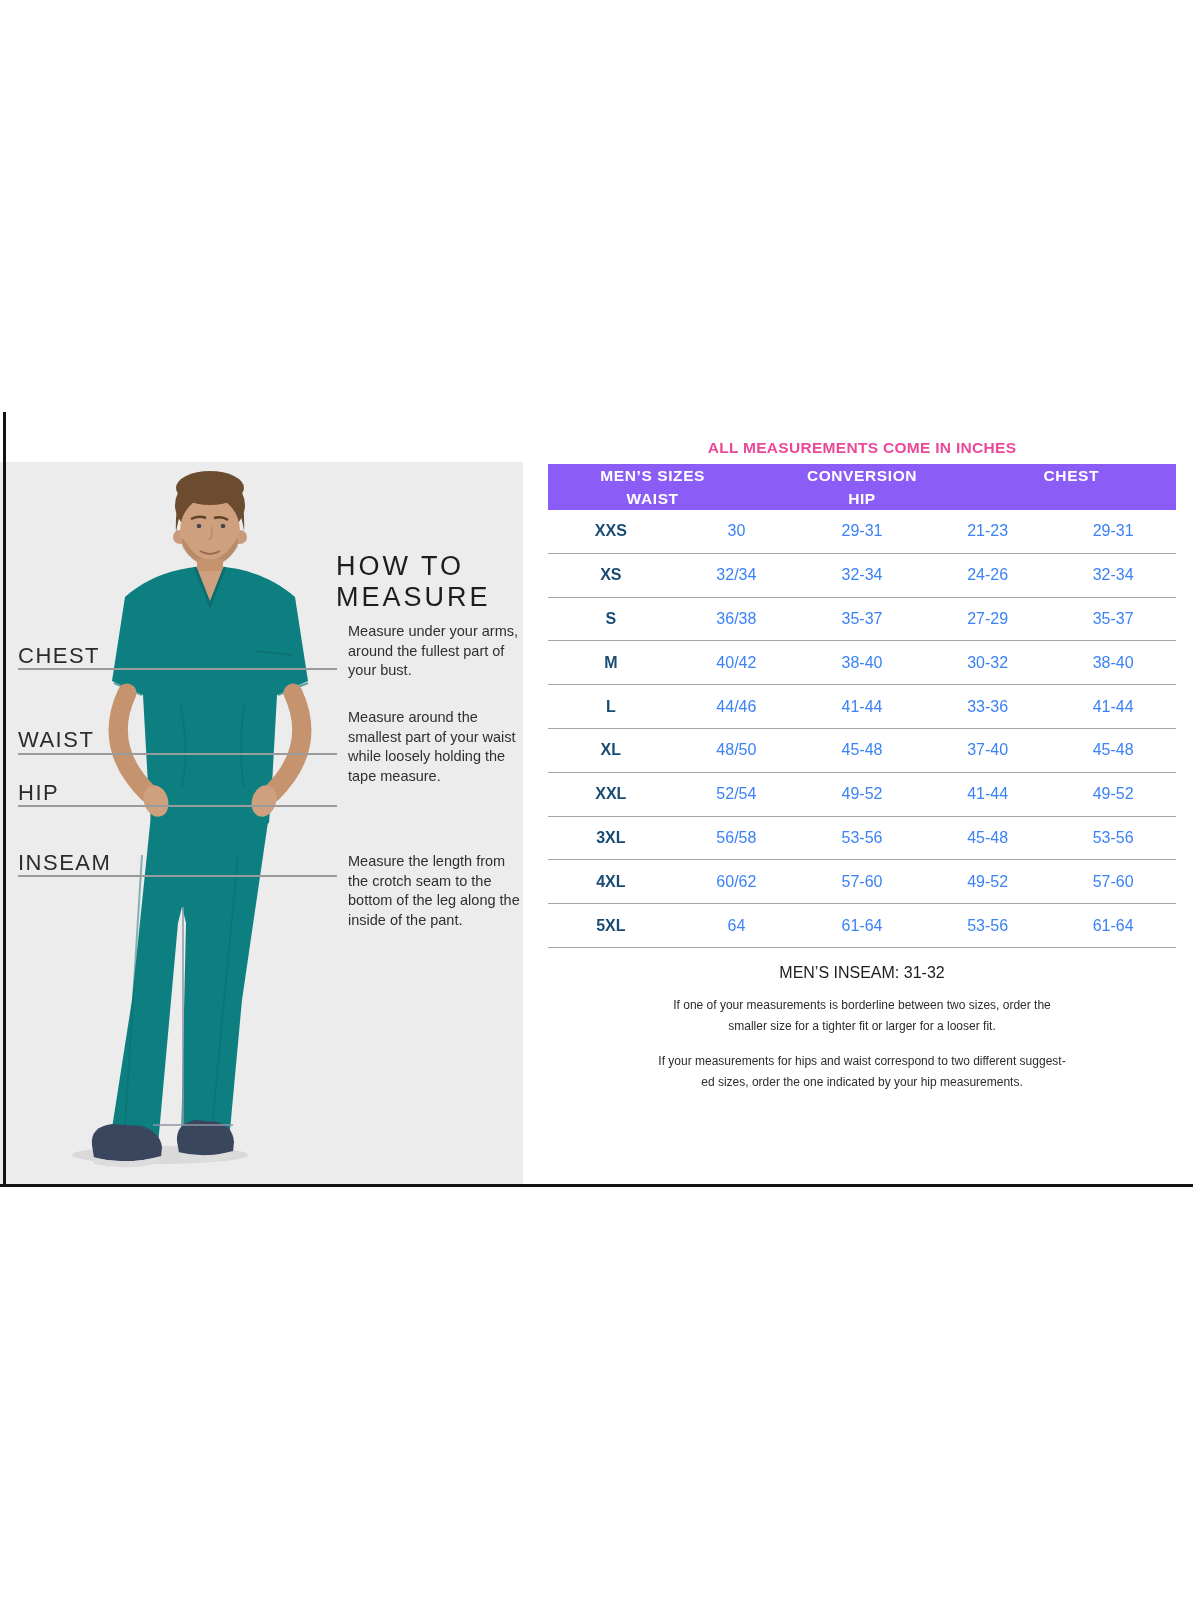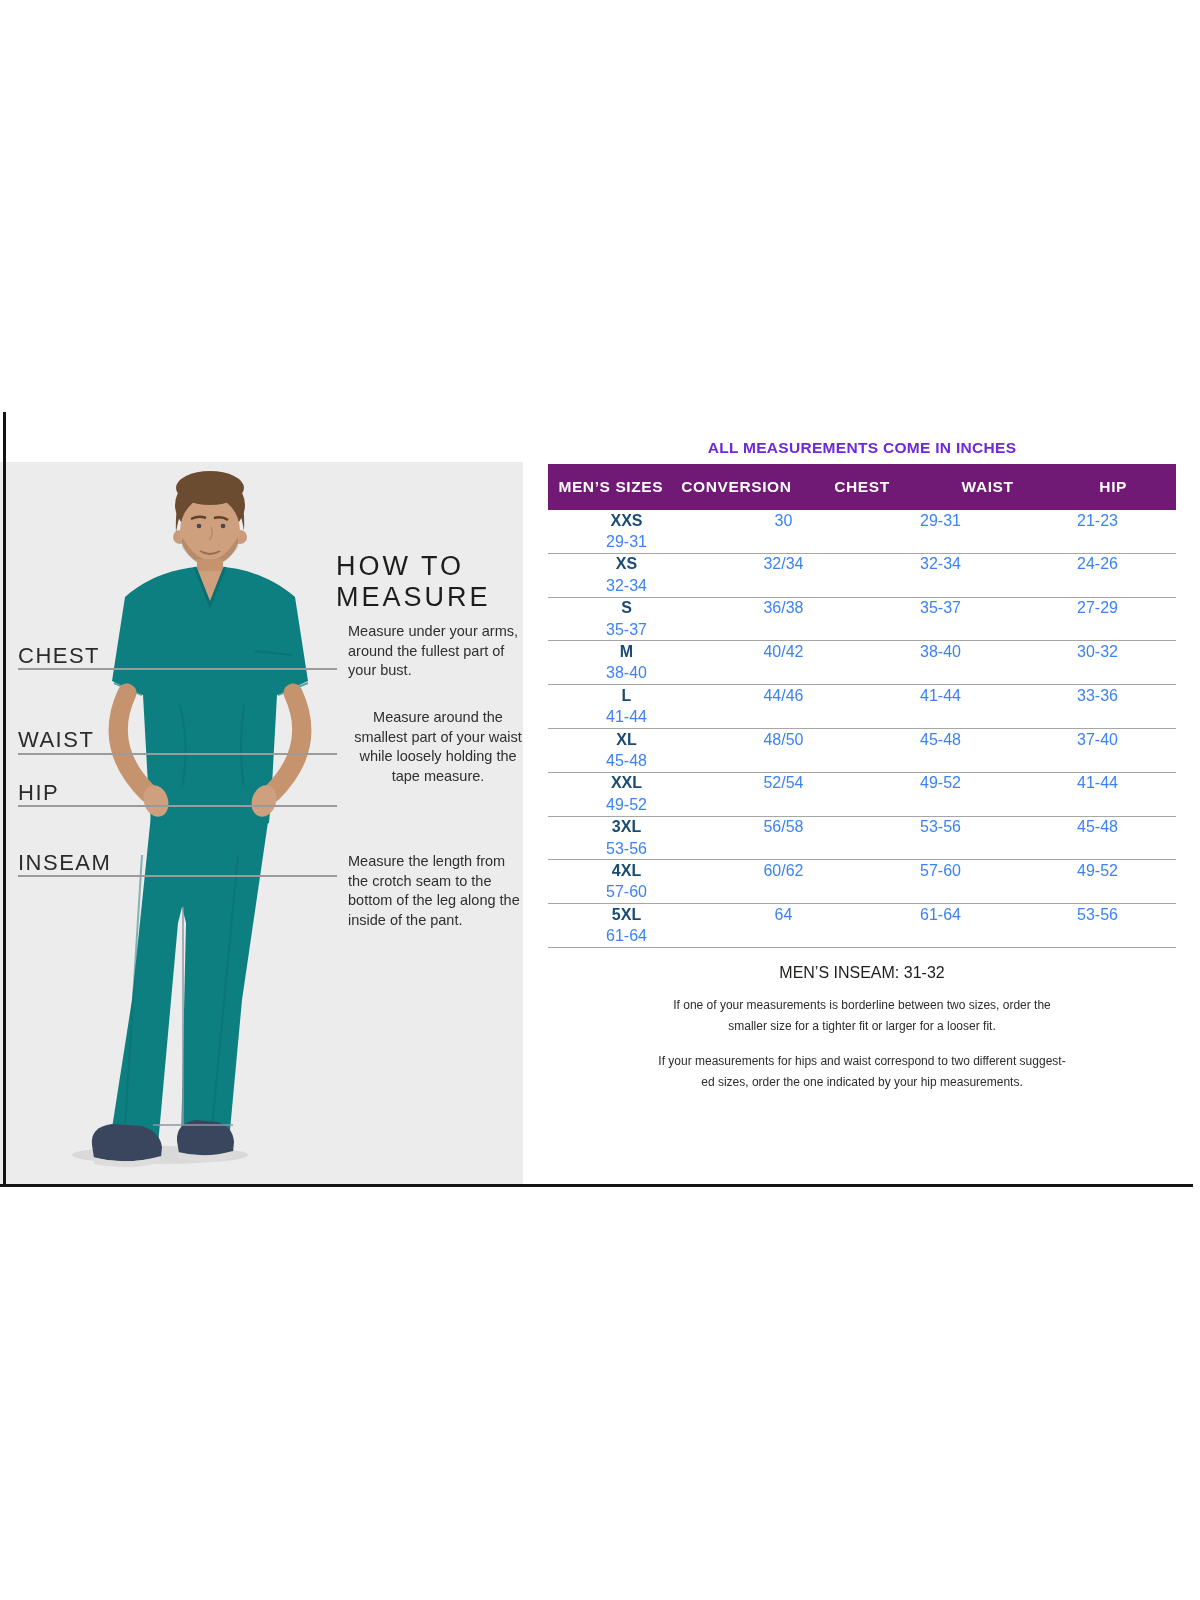--- a/index.html
+++ b/index.html
@@ -13,26 +13,26 @@
 
   .m-label{position:absolute;left:18px;font-size:22px;letter-spacing:1.5px;color:#2b2b2b;}
   .m-line{position:absolute;left:18px;width:319px;height:2px;background:#9b9b9b;}
 
   .howto{position:absolute;left:336px;top:551px;font-size:27px;font-weight:normal;
          letter-spacing:3px;line-height:31px;color:#1d1d1b;white-space:pre-line;}
   .instr{position:absolute;left:348px;width:180px;font-size:14.5px;line-height:19.5px;color:#2f2f2f;}
 
   
   .tbl-title{position:absolute;left:548px;top:439px;width:628px;text-align:center;
-             font-size:15.5px;font-weight:bold;letter-spacing:.3px;color:#6d28d9;}
-  .tbl-head{position:absolute;left:548px;top:464px;width:628px;height:46px;background:#701a75;
-            display:grid;grid-template-columns:repeat(5,1fr);align-items:center;}
+             font-size:15.5px;font-weight:bold;letter-spacing:.3px;color:#ec4899;}
+  .tbl-head{position:absolute;left:548px;top:464px;width:628px;height:46px;background:#8b5cf6;
+            display:grid;grid-template-columns:repeat(3,1fr);align-items:center;}
   .tbl-head .hcell{text-align:center;color:#ffffff;font-weight:bold;font-size:15.5px;letter-spacing:.6px;}
   .tbl-body{position:absolute;left:548px;top:510px;width:628px;}
-  .tbl-row{display:grid;grid-template-columns:repeat(4,1fr);align-items:center;
+  .tbl-row{display:grid;grid-template-columns:repeat(5,1fr);align-items:center;
            height:42.8px;border-bottom:1px solid #a6a6a6;}
   .tbl-row .cell{text-align:center;font-size:16px;color:#3b82f6;}
   .tbl-row .size{font-weight:bold;color:#1a4b72;}
 
   .note{position:absolute;left:548px;top:964px;width:628px;text-align:center;font-size:16px;color:#1d1d1b;}
   .note .lbl{font-weight:normal;}
   .para{position:absolute;left:548px;width:628px;text-align:center;font-size:12px;
         line-height:21px;color:#2c2c2c;}
   .p1{top:995px;} .p2{top:1051px;}
 
@@ -96,21 +96,21 @@
   <div class="m-label" style="top:727px;">WAIST</div>
   <div class="m-line" style="top:753px;"></div>
   <div class="m-label" style="top:780px;">HIP</div>
   <div class="m-line" style="top:805px;"></div>
   <div class="m-label" style="top:850px;">INSEAM</div>
   <div class="m-line" style="top:875px;"></div>
 
   <div class="howto">HOW TO
 MEASURE</div>
   <div class="instr" style="top:622px;">Measure under your arms, around the fullest part of your bust.</div>
-  <div class="instr" style="top:708px;text-align:center;">Measure around the smallest part of your waist while loosely holding the tape measure.</div>
+  <div class="instr" style="top:708px;">Measure around the smallest part of your waist while loosely holding the tape measure.</div>
   <div class="instr" style="top:852px;">Measure the length from the crotch seam to the bottom of the leg along the inside of the pant.</div>
 
   <div class="tbl-title">ALL MEASUREMENTS COME IN INCHES</div>
 
   <div class="tbl-head">
     <div class="hcell">MEN’S SIZES</div>
     <div class="hcell">CONVERSION</div>
     <div class="hcell">CHEST</div>
     <div class="hcell">WAIST</div>
     <div class="hcell">HIP</div>

